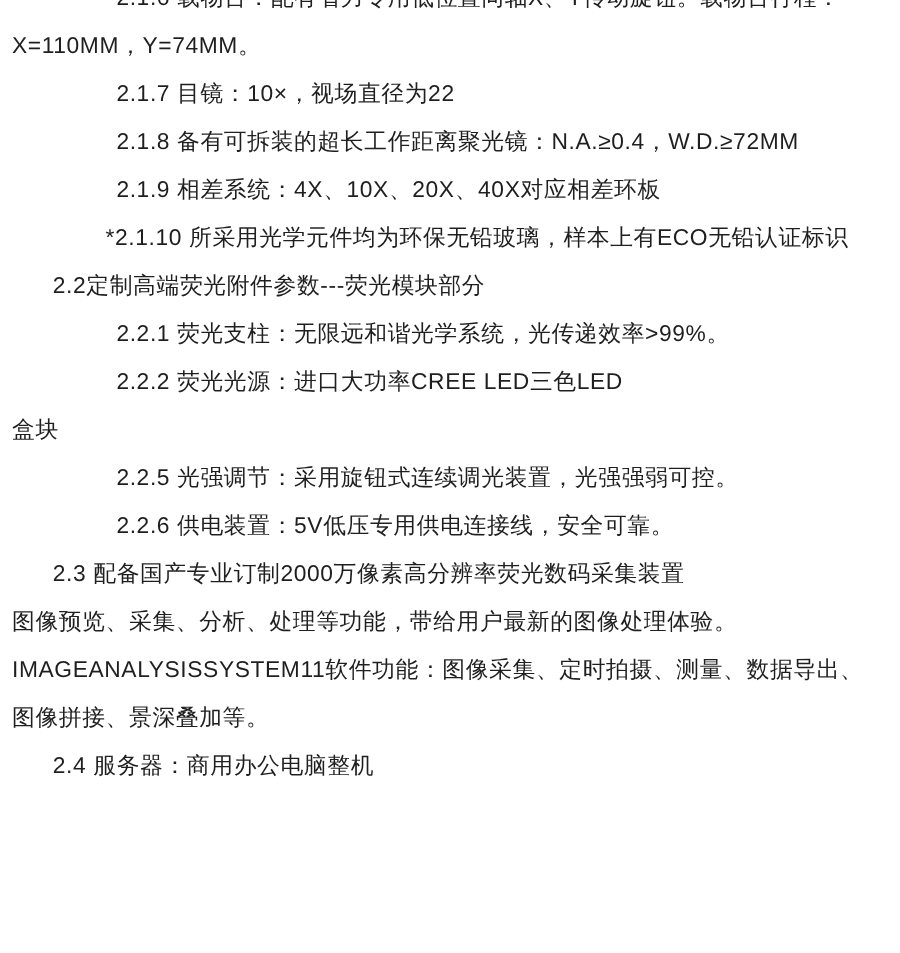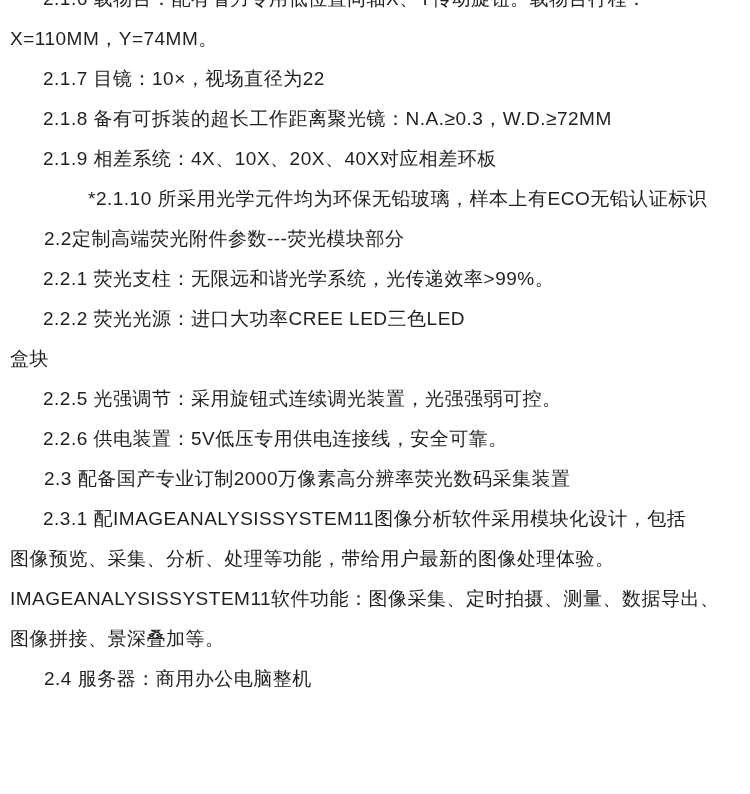--- a/index.html
+++ b/index.html
@@ -27,40 +27,39 @@
     font-size: 19px;
     line-height: 40px;
     font-weight: 400;
     white-space: nowrap;
     letter-spacing: 0.5px;
     overflow: hidden;
   }
   
   .flush     { padding-left: 10px; }  
   .section   { padding-left: 44px; }  
-  .item      { padding-left: 43px; }  
+  .item      { padding-left: 97px; }  
   .item-star { padding-left: 88px; }  
 </style>
 </head>
 <body>
 
 <div class="page">
   <div class="doc">
     <p class="line item">2.1.6 载物台：配有省力专用低位置同轴X、Y传动旋钮。载物台行程：</p>
     <p class="line flush">X=110MM，Y=74MM。</p>
     <p class="line item">2.1.7 目镜：10×，视场直径为22</p>
-    <p class="line item">2.1.8 备有可拆装的超长工作距离聚光镜：N.A.≥0.3，W.D.≥72MM</p>
+    <p class="line item">2.1.8 备有可拆装的超长工作距离聚光镜：N.A.≥0.4，W.D.≥72MM</p>
     <p class="line item">2.1.9 相差系统：4X、10X、20X、40X对应相差环板</p>
     <p class="line item-star">*2.1.10 所采用光学元件均为环保无铅玻璃，样本上有ECO无铅认证标识</p>
     <p class="line section">2.2定制高端荧光附件参数---荧光模块部分</p>
     <p class="line item">2.2.1 荧光支柱：无限远和谐光学系统，光传递效率&gt;99%。</p>
     <p class="line item">2.2.2 荧光光源：进口大功率CREE LED三色LED</p>
     <p class="line flush">盒块</p>
     <p class="line item">2.2.5 光强调节：采用旋钮式连续调光装置，光强强弱可控。</p>
     <p class="line item">2.2.6 供电装置：5V低压专用供电连接线，安全可靠。</p>
     <p class="line section">2.3 配备国产专业订制2000万像素高分辨率荧光数码采集装置</p>
-    <p class="line item">2.3.1 配IMAGEANALYSISSYSTEM11图像分析软件采用模块化设计，包括</p>
     <p class="line flush">图像预览、采集、分析、处理等功能，带给用户最新的图像处理体验。</p>
     <p class="line flush">IMAGEANALYSISSYSTEM11软件功能：图像采集、定时拍摄、测量、数据导出、</p>
     <p class="line flush">图像拼接、景深叠加等。</p>
     <p class="line section">2.4 服务器：商用办公电脑整机</p>
   </div>
 </div>
 
 </body></html>

